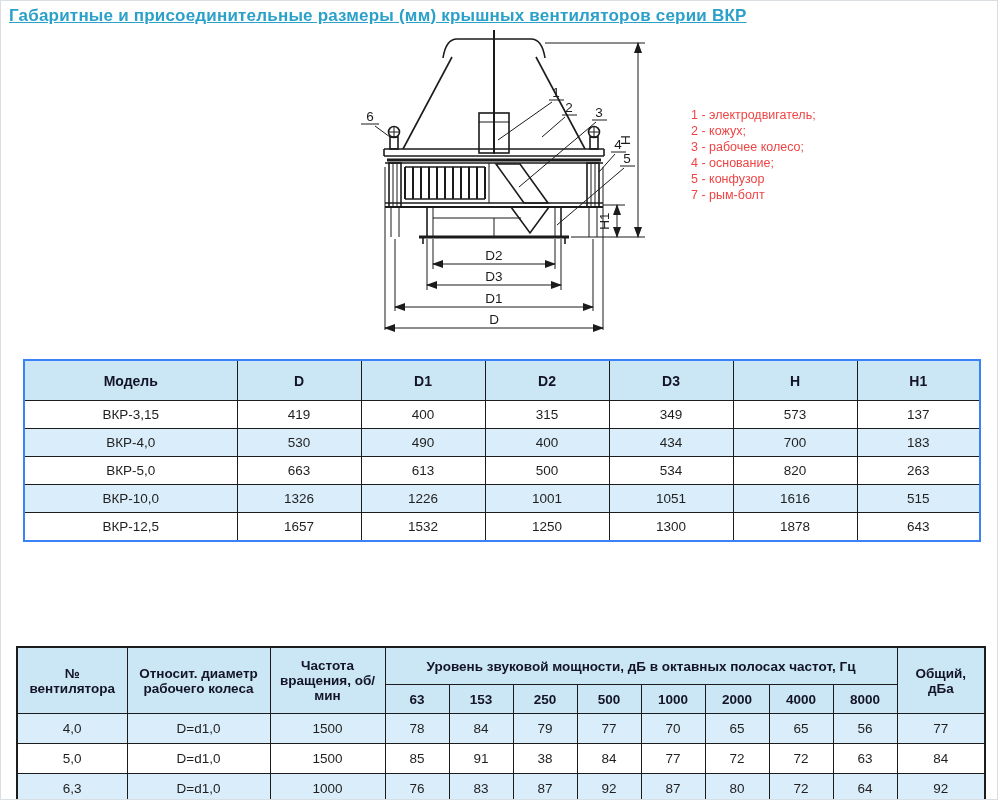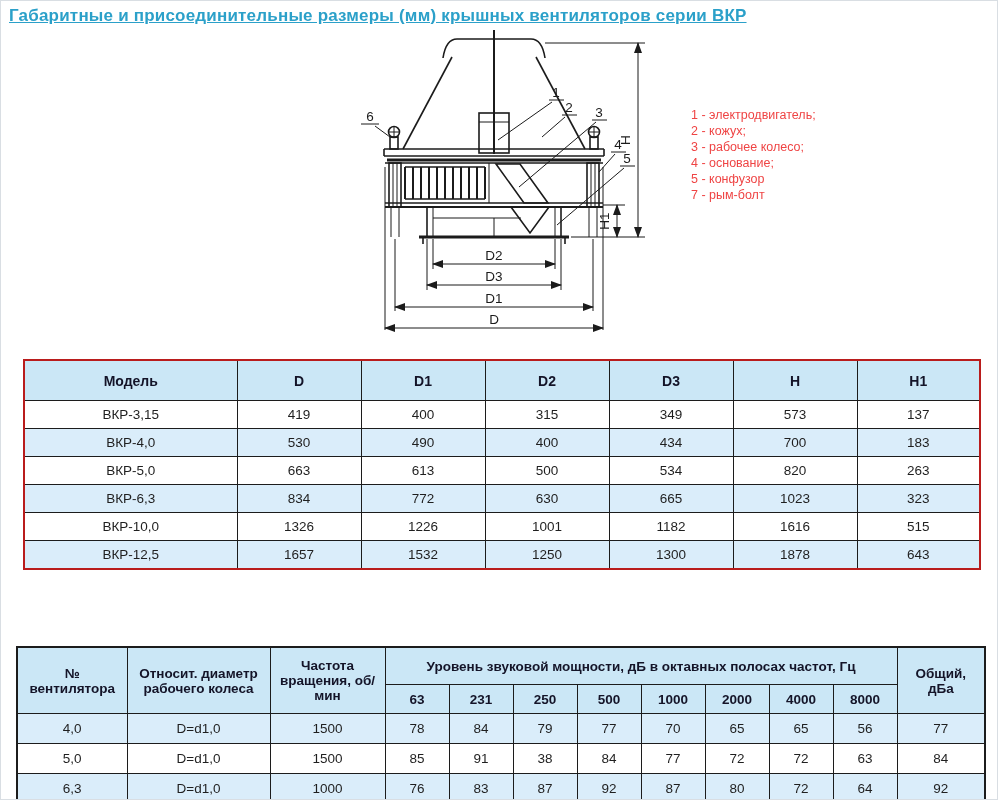--- a/index.html
+++ b/index.html
@@ -20,21 +20,21 @@
     line-height:16px; color:#ef4444; white-space:nowrap;margin-left:35px;
   }
 
   table { border-collapse:collapse; table-layout:fixed; }
   th, td {
     border:1px solid #1c1c1c; text-align:center; vertical-align:middle;
     font-size:13.5px; padding:1px 4px; overflow:hidden;
   }
   th { background:#cbe7f6; font-weight:bold; color:#141428; }
 
-  .dim-table { position:absolute; left:22px; top:358px; width:956px; border:2px solid #b91c1c; }
+  .dim-table { position:absolute; left:22px; top:358px; width:956px; border:2px solid #3b82f6; }
   .dim-table th { height:37px; font-size:14px; }
   .dim-table td { height:25px; }
   .dim-table tbody tr:nth-child(even) td { background:#daedfa; }
 
   .ac-table { position:absolute; left:15px; top:645px; width:968px; border:2px solid #1c1c1c; }
   .ac-table .h1 th { height:34px; }
   .ac-table .h2 th { height:26px; }
   .ac-table td { height:27px; }
   .ac-table tbody tr:nth-child(odd) td { background:#daedfa; }
 
@@ -235,34 +235,25 @@
         <tr>
           <td>ВКР-5,0</td>
           <td>663</td>
           <td>613</td>
           <td>500</td>
           <td>534</td>
           <td>820</td>
           <td>263</td>
         </tr>
         <tr>
-          <td>ВКР-6,3</td>
-          <td>834</td>
-          <td>772</td>
-          <td>630</td>
-          <td>665</td>
-          <td>1023</td>
-          <td>323</td>
-        </tr>
-        <tr>
           <td>ВКР-10,0</td>
           <td>1326</td>
           <td>1226</td>
           <td>1001</td>
-          <td>1182</td>
+          <td>1051</td>
           <td>1616</td>
           <td>515</td>
         </tr>
         <tr>
           <td>ВКР-12,5</td>
           <td>1657</td>
           <td>1532</td>
           <td>1250</td>
           <td>1300</td>
           <td>1878</td>
@@ -290,21 +281,21 @@
     <thead>
       <tr class="h1">
         <th rowspan="2">№ вентилятора</th>
         <th rowspan="2">Относит. диаметр рабочего колеса</th>
         <th rowspan="2">Частота вращения, об/мин</th>
         <th colspan="8">Уровень звуковой мощности, дБ в октавных полосах частот, Гц</th>
         <th rowspan="2">Общий, дБа</th>
       </tr>
       <tr class="h2" id="freq-row">
           <th>63</th>
-          <th>231</th>
+          <th>153</th>
           <th>250</th>
           <th>500</th>
           <th>1000</th>
           <th>2000</th>
           <th>4000</th>
           <th>8000</th>
         </tr>
     </thead>
     <tbody id="ac-body">
         <tr>

